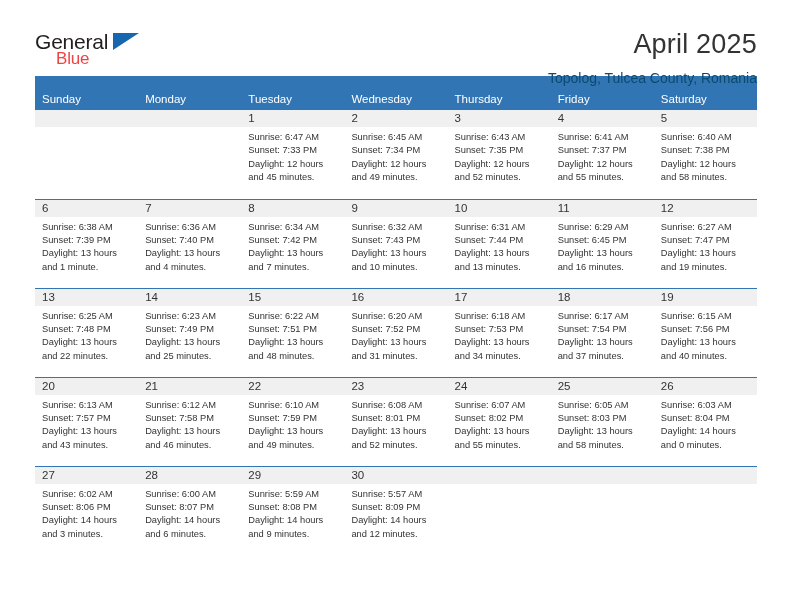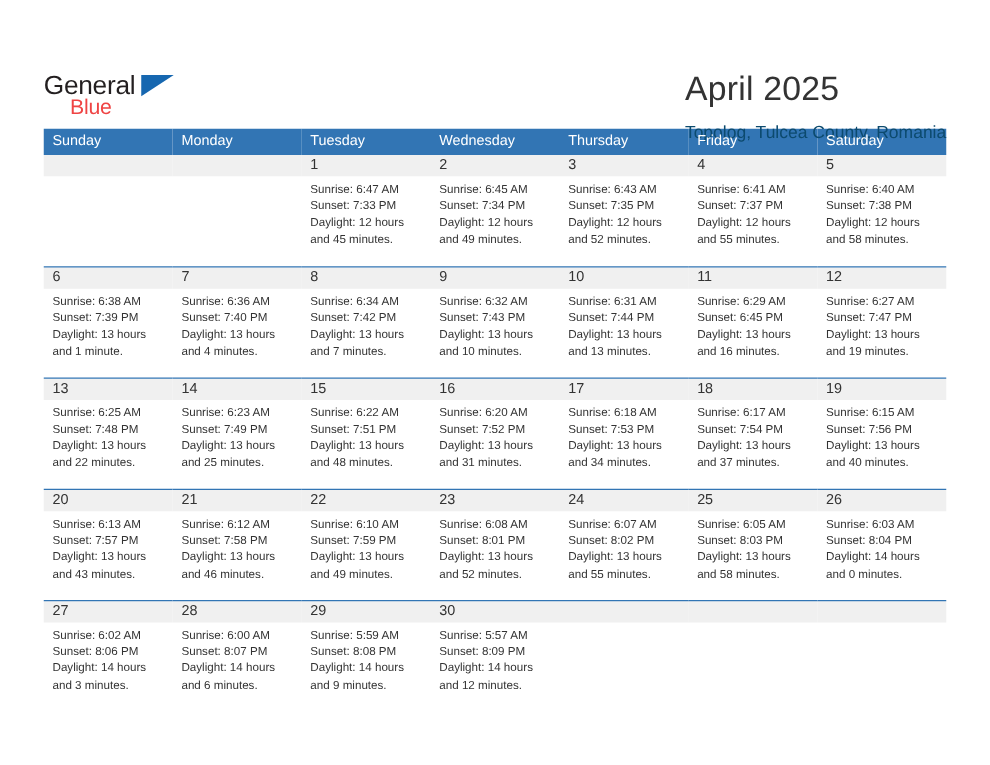--- a/index.html
+++ b/index.html
@@ -18,21 +18,20 @@
     padding: 0 35px;
   }
 
   
   .top {
     display: flex;
     justify-content: space-between;
     align-items: flex-start;
     padding-top: 28px;
     height: 72px;
-    margin-top: 27px;
   }
   .logo {
     position: relative;
     width: 120px;
     height: 46px;
     line-height: 1;
     padding-top: 3px;
   }
   .logo-general {
     font-size: 21px;
@@ -50,21 +49,21 @@
   }
   .logo-tri {
     position: absolute;
     left: 78px;
     top: 5px;
     width: 0;
     height: 0;
     border-left: 26px solid #1667b0;
     border-bottom: 17px solid transparent;
   }
-  .titles { }
+  .titles { text-align: right; }
   .cal-title {
     font-size: 27px;
     font-weight: normal;
     color: #333333;
     line-height: 32px;
     letter-spacing: 0.2px;
   }
   .cal-sub {
     font-size: 14px;
     color: #0c4a6e;
@@ -78,21 +77,21 @@
     border-collapse: collapse;
     table-layout: fixed;
     margin-top: 4px;
   }
   .cal th {
     background: #3275b4;
     color: #ffffff;
     font-size: 11.5px;
     font-weight: normal;
     text-align: left;
-    padding: 5px 0 5px 7px;
+    padding: 18px 0 5px 7px;
     height: 21px;
     line-height: 11px;
   }
   .cal td {
     vertical-align: top;
     padding: 0;
     width: 103.14px;
     height: 89px;
     border-top: 1px solid #3275b4;
   }

